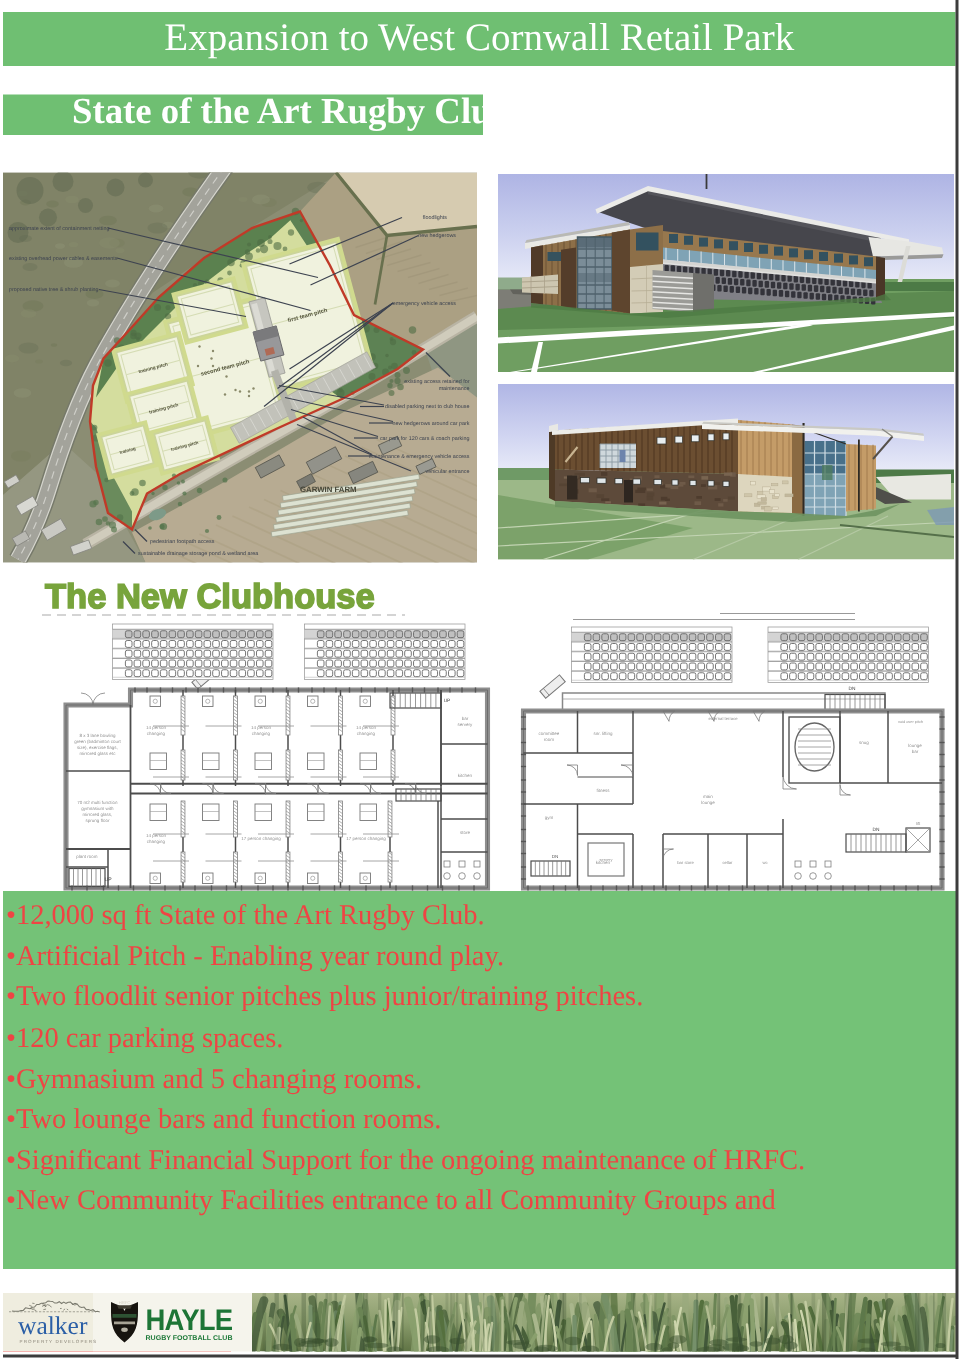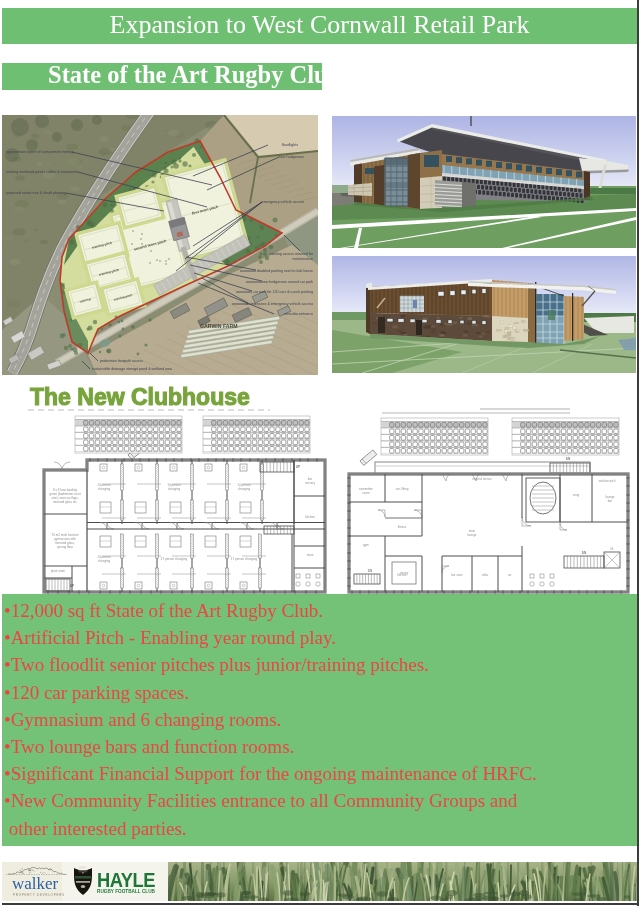--- a/index.html
+++ b/index.html
@@ -1987,25 +1987,24 @@
   </div>
 
   <div class="abs" style="left:2px;top:594px;width:636px;height:252px;background:#74c277;"></div>
 
   <div class="abs" style="left:4px;top:597px;width:634px;font-family:'Liberation Serif',serif;
        font-size:19px;line-height:27.2px;color:#ef4444;">
     <div>•12,000 sq ft State of the Art Rugby Club.</div>
     <div>•Artificial Pitch - Enabling year round play.</div>
     <div>•Two floodlit senior pitches plus junior/training pitches.</div>
     <div>•120 car parking spaces.</div>
-    <div>•Gymnasium and 6 changing rooms.</div>
+    <div>•Gymnasium and 5 changing rooms.</div>
     <div>•Two lounge bars and function rooms.</div>
     <div>•Significant Financial Support for the ongoing maintenance of HRFC.</div>
     <div>•New Community Facilities entrance to all Community Groups and</div>
-    <div>&nbsp;other interested parties.</div>
   </div>
 
   <div class="abs" style="left:2px;top:862px;width:152px;height:39px;background:#ef4444;">
   <svg width="166" height="39" viewBox="0 0 166 39">
 <rect x="0" y="0" width="166" height="39" fill="#efeddf"></rect>
 <rect x="60" y="0" width="106" height="39" fill="#f5f4ec"></rect>
 
 <path d="M6.0,12.0 L7.5,12.1 L9.0,12.1 L10.5,12.1 L12.0,11.6 L13.5,11.6 L15.0,9.9 L16.5,10.2 L18.0,10.5 L19.5,9.5 L21.0,9.4 L22.5,7.6 L24.0,7.6 L25.5,6.8 L27.0,6.8 L28.5,6.5 L30.0,5.3 L31.5,5.5 L33.0,5.6 L34.5,6.7 L36.0,6.6 L37.5,5.8 L39.0,7.0 L40.5,6.0 L42.0,6.9 L43.5,6.2 L45.0,6.1 L46.5,7.6 L48.0,6.9 L49.5,7.4 L51.0,9.2 L52.5,9.7 L54.0,9.4 L55.5,11.1 L57.0,11.0 L58.5,11.6 L60.0,11.1 L61.5,12.5 L63.0,12.2 L64.5,12.7" fill="none" stroke="#7a7a6e" stroke-width="0.7"></path>
 <line x1="48.0" y1="8.0" x2="49.5" y2="7.3" stroke="#6e6e62" stroke-width="0.5"></line>
 <line x1="19.5" y1="6.8" x2="21.0" y2="7.0" stroke="#6e6e62" stroke-width="0.5"></line>

